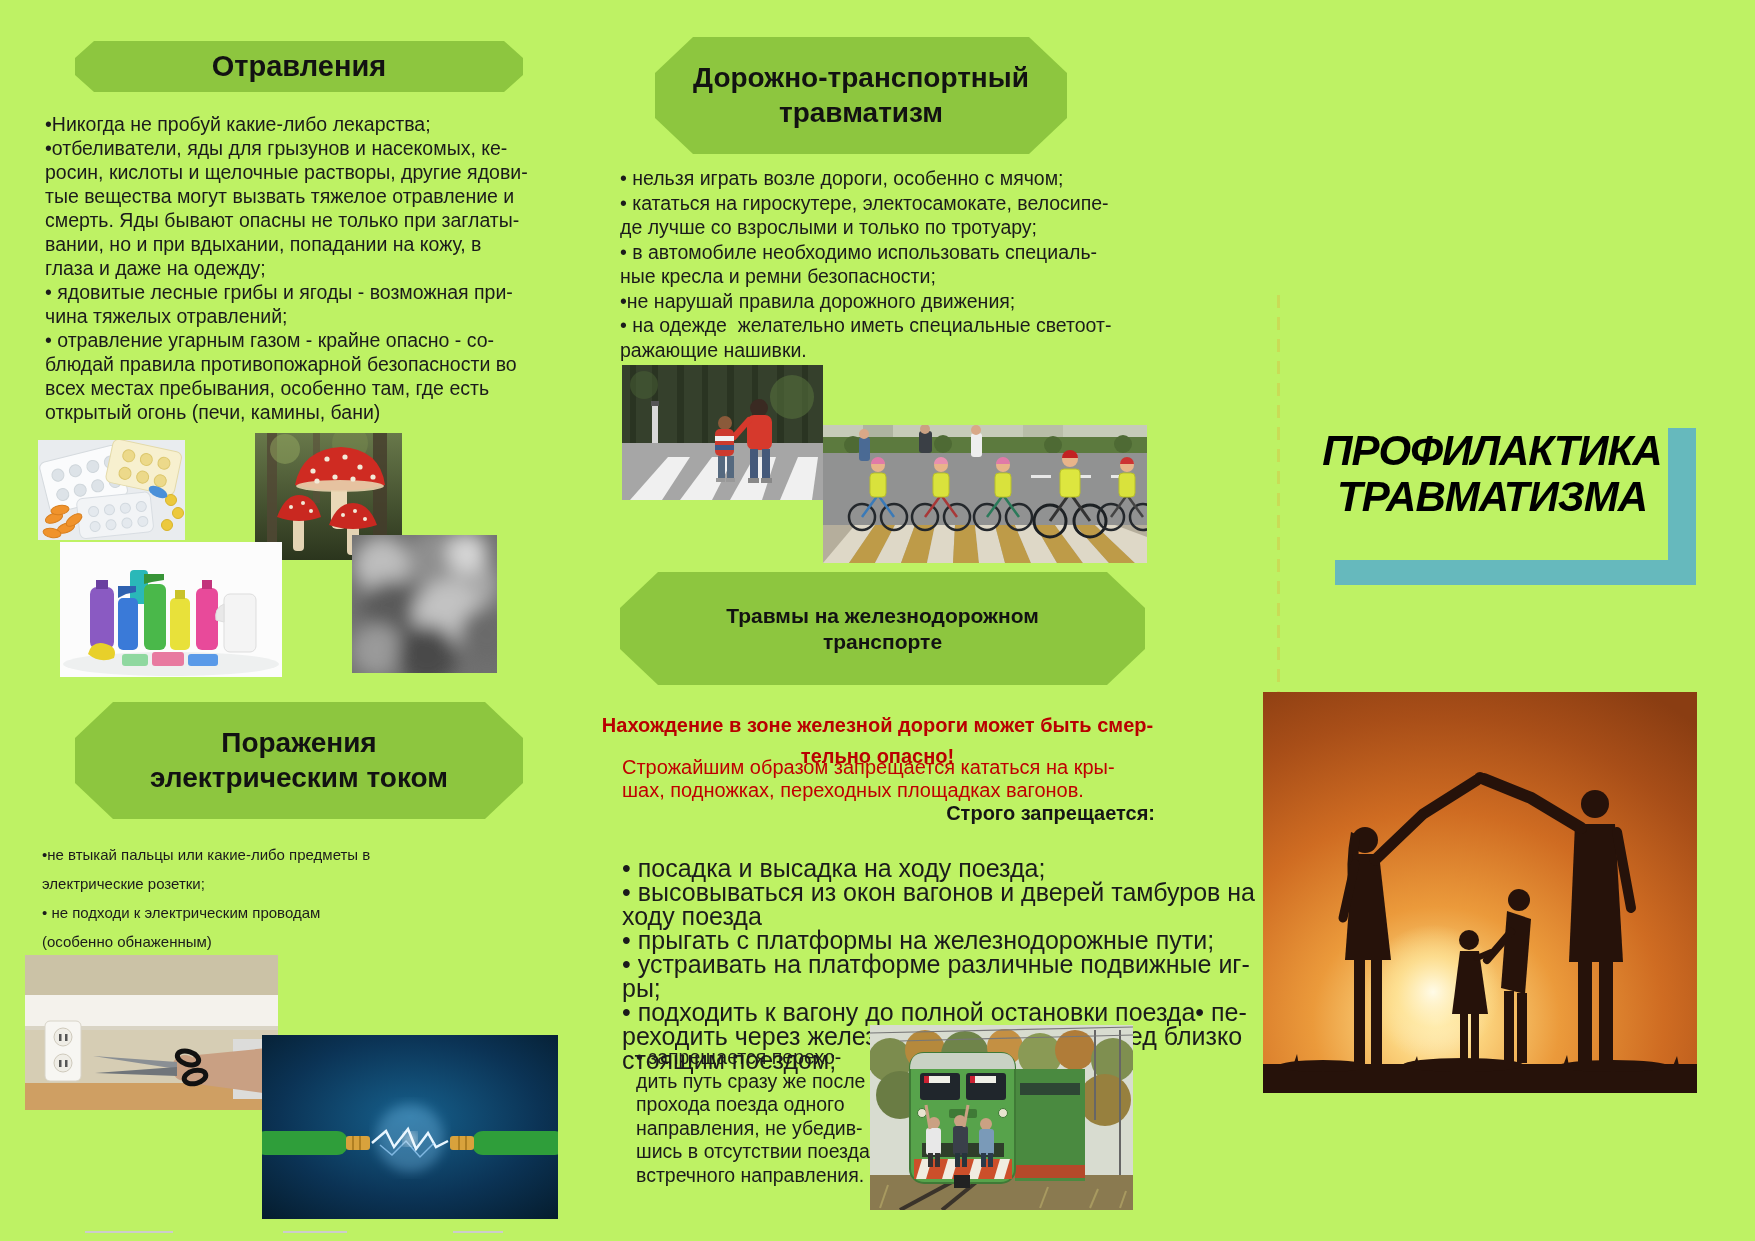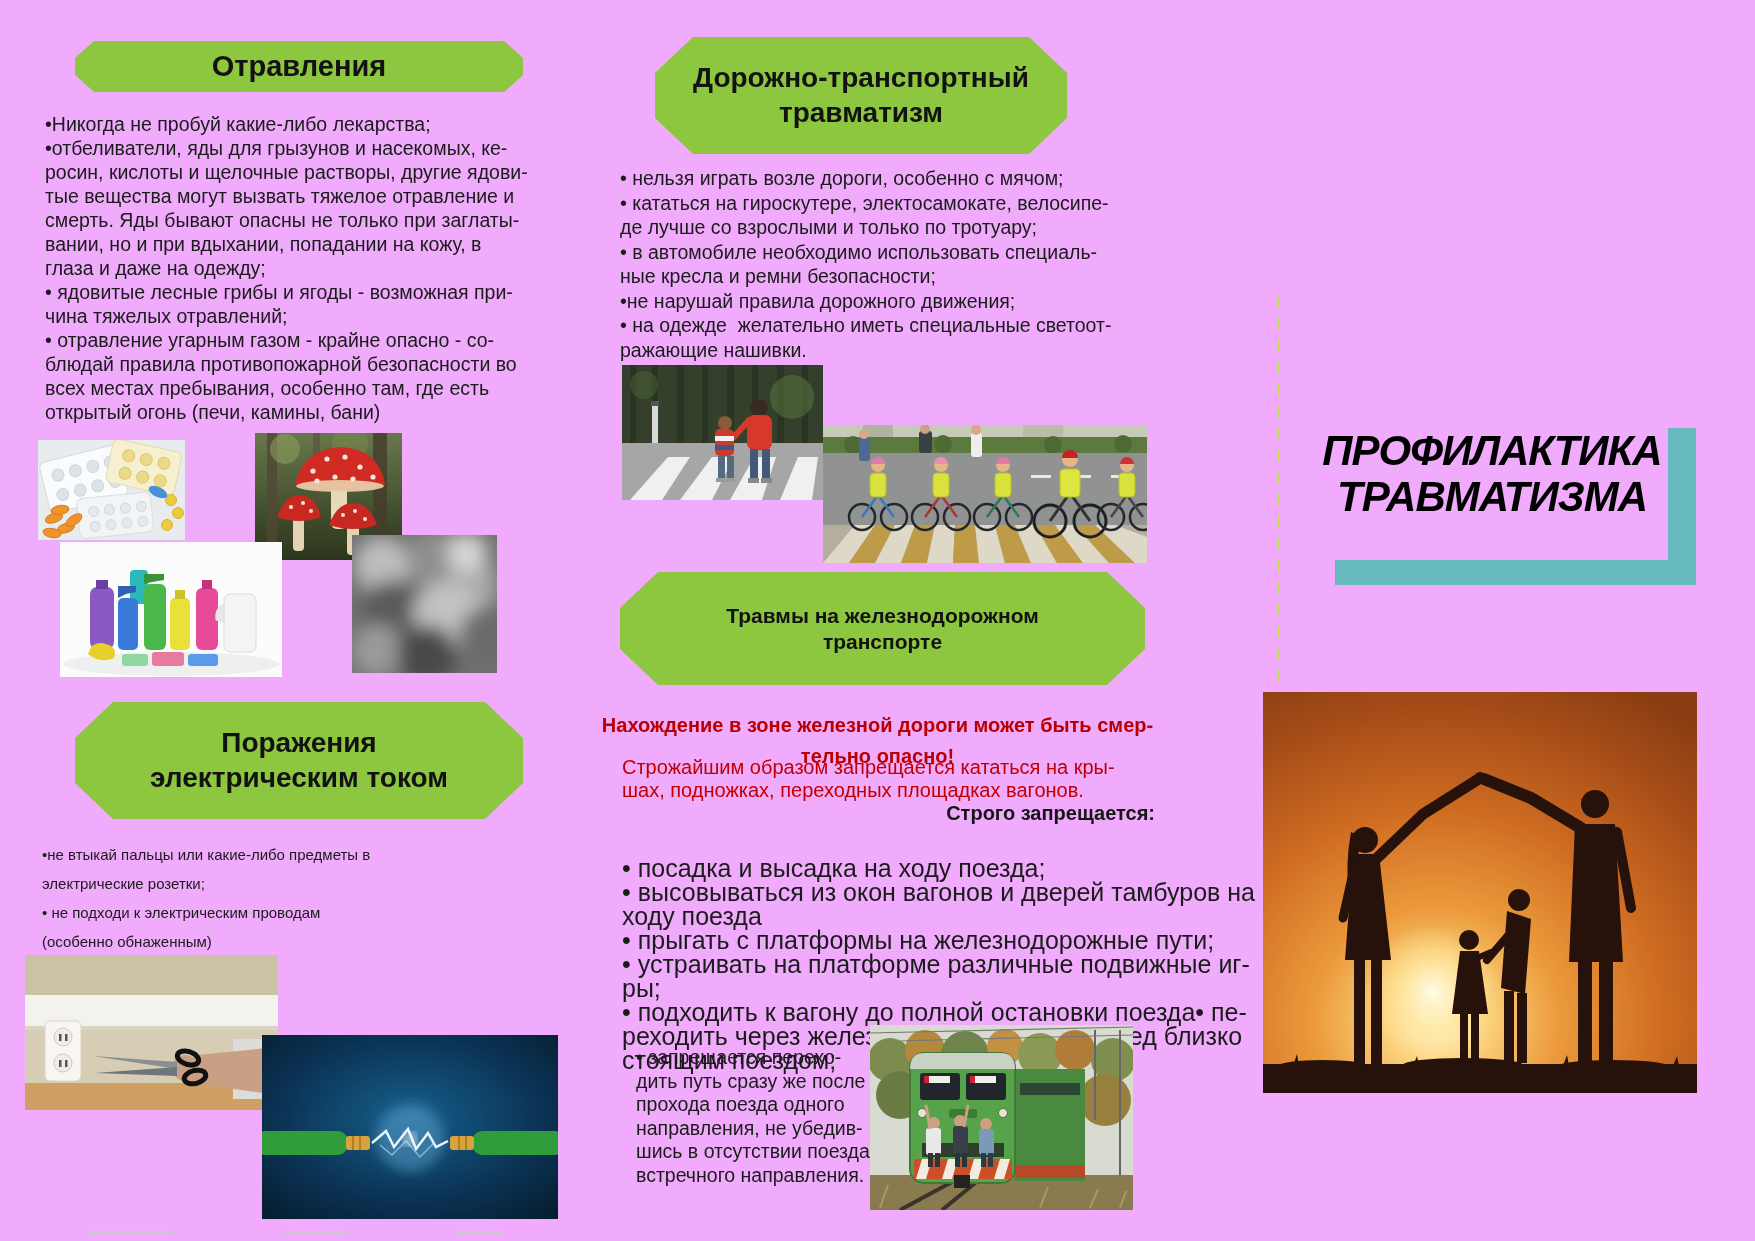--- a/index.html
+++ b/index.html
@@ -1,16 +1,16 @@
 <!DOCTYPE html>
 <html><head>
 <meta charset="utf-8">
 <style>
   html,body{margin:0;padding:0;background:#ffffff;}
-  #canvas{position:relative;width:1755px;height:1241px;background:#f0abfc;
+  #canvas{position:relative;width:1755px;height:1241px;background:#bef264;
           font-family:"Liberation Sans",sans-serif;overflow:hidden;}
   .banner{position:absolute;background:#8dc63f;color:#121212;font-weight:bold;
           display:flex;align-items:center;justify-content:center;text-align:center;
           white-space:pre;line-height:1.22;}
   .banner.small{clip-path:polygon(19px 0,calc(100% - 19px) 0,100% 17px,100% calc(100% - 17px),
                calc(100% - 19px) 100%,19px 100%,0 calc(100% - 17px),0 17px);}
   .banner.large{clip-path:polygon(38px 0,calc(100% - 38px) 0,100% 36px,100% calc(100% - 36px),
                calc(100% - 38px) 100%,38px 100%,0 calc(100% - 36px),0 36px);}
   .body-text{position:absolute;color:#1b1b1b;white-space:pre;}
   .red-bold{position:absolute;color:#b90000;font-weight:bold;text-align:center;white-space:pre;}

